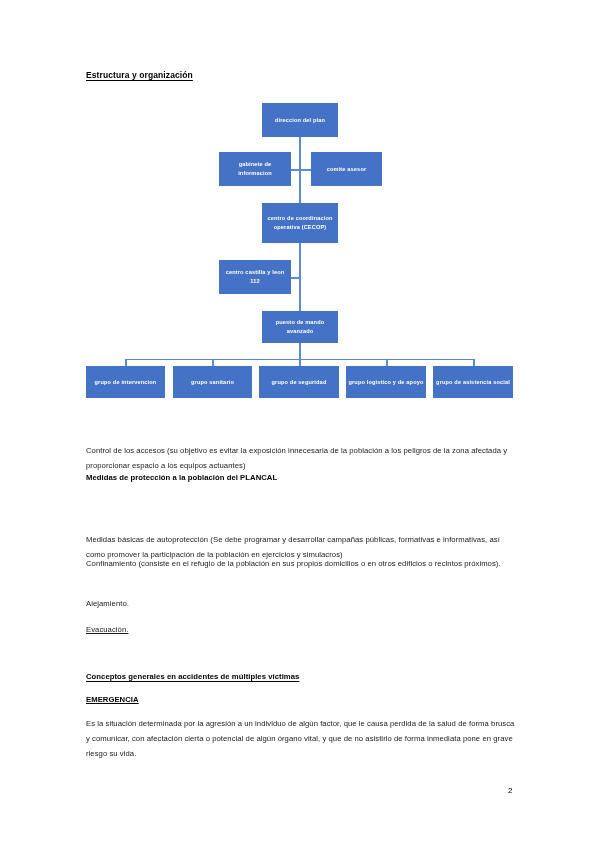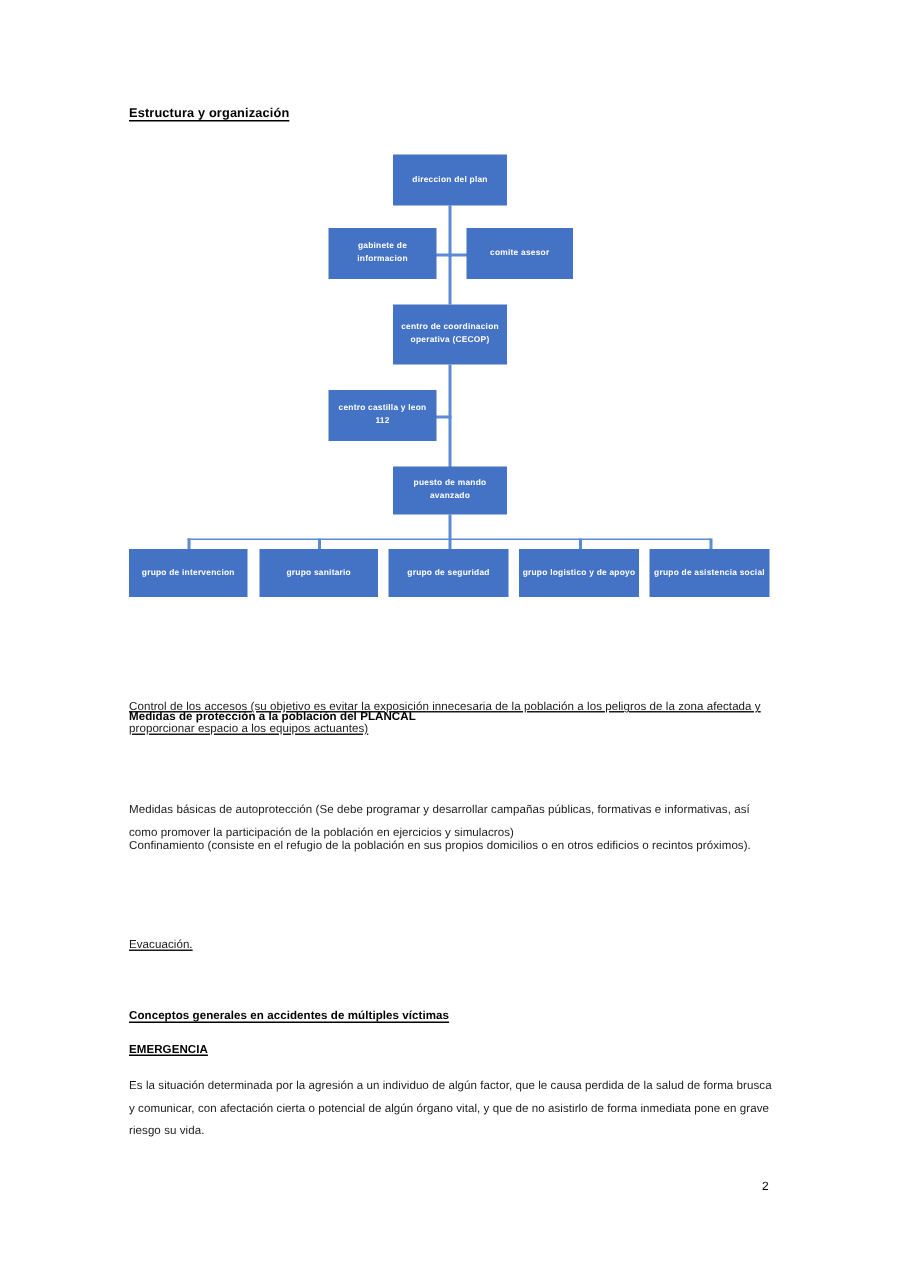--- a/index.html
+++ b/index.html
@@ -132,27 +132,28 @@
 
     <div class="node" style="left:259px; top:366px; width:80px; height:32px;">grupo de seguridad</div>
 
     <div class="node" style="left:346px; top:366px; width:80px; height:32px;">grupo logistico y de apoyo</div>
 
     <div class="node" style="left:433px; top:366px; width:80px; height:32px;">grupo de asistencia social</div>
   </div>
 
   <div class="para bold" style="top:422px;margin-top:48px;">Medidas de protección a la población del PLANCAL</div>
 
-  <div class="para" style="top:463px;text-decoration:underline;">Control de los accesos (su objetivo es evitar la exposición innecesaria de la población a los peligros de la zona afectada y proporcionar espacio a los equipos actuantes)</div>
+  <div class="para" style="top:443px;">Control de los accesos (su objetivo es evitar la exposición innecesaria de la población a los peligros de la zona afectada y proporcionar espacio a los equipos actuantes)</div>
 
 
   <div class="para" style="top:532px;">Medidas básicas de autoprotección (Se debe programar y desarrollar campañas públicas, formativas e informativas, así como promover la participación de la población en ejercicios y simulacros)</div>
 
   <div class="para" style="top:556px;">Confinamiento (consiste en el refugio de la población en sus propios domicilios o en otros edificios o recintos próximos).</div>
 
+  <div class="para" style="top:596px;">Alejamiento.</div>
 
   <div class="para" style="top:622px;text-decoration:underline;">Evacuación.</div>
 
 
   <div class="para bold-underline" style="top:669px;">Conceptos generales en accidentes de múltiples víctimas</div>
 
   <div class="para bold" style="top:692px;text-decoration:underline;">EMERGENCIA</div>
 
   <div class="para" style="top:716px;">Es la situación determinada por la agresión a un individuo de algún factor, que le causa perdida de la salud de forma brusca y comunicar, con afectación cierta o potencial de algún órgano vital, y que de no asistirlo de forma inmediata pone en grave riesgo su vida.</div>
 

